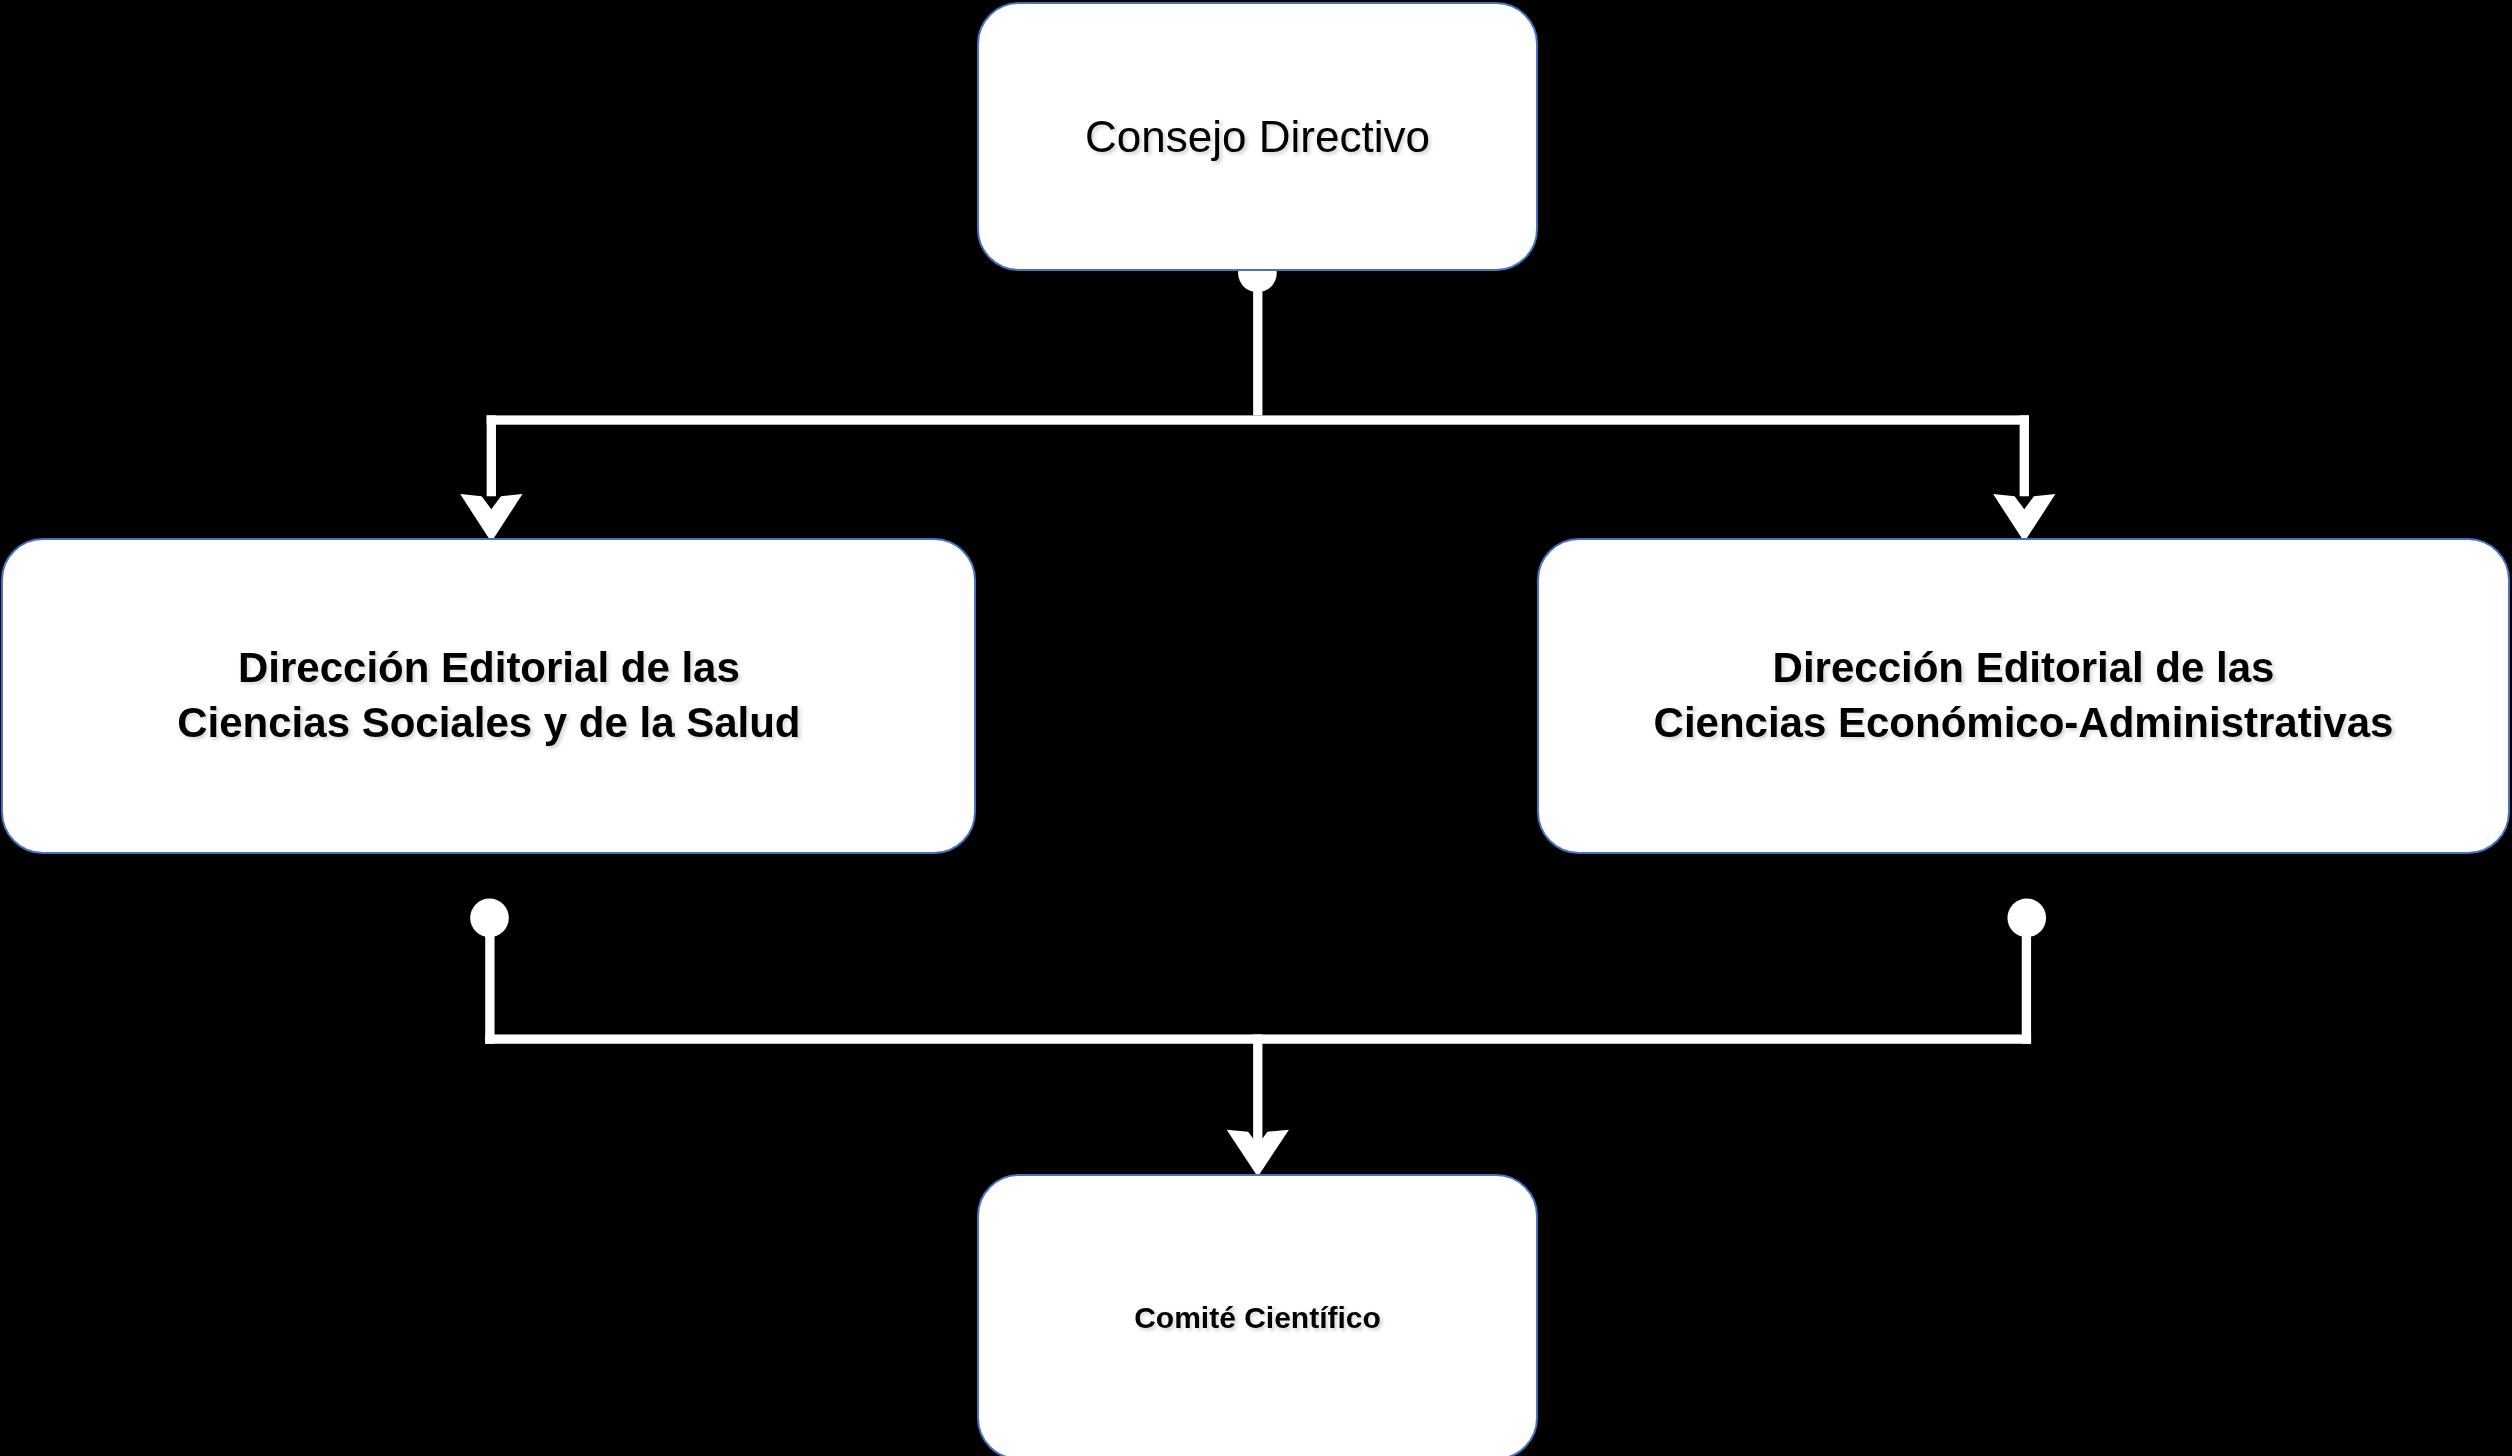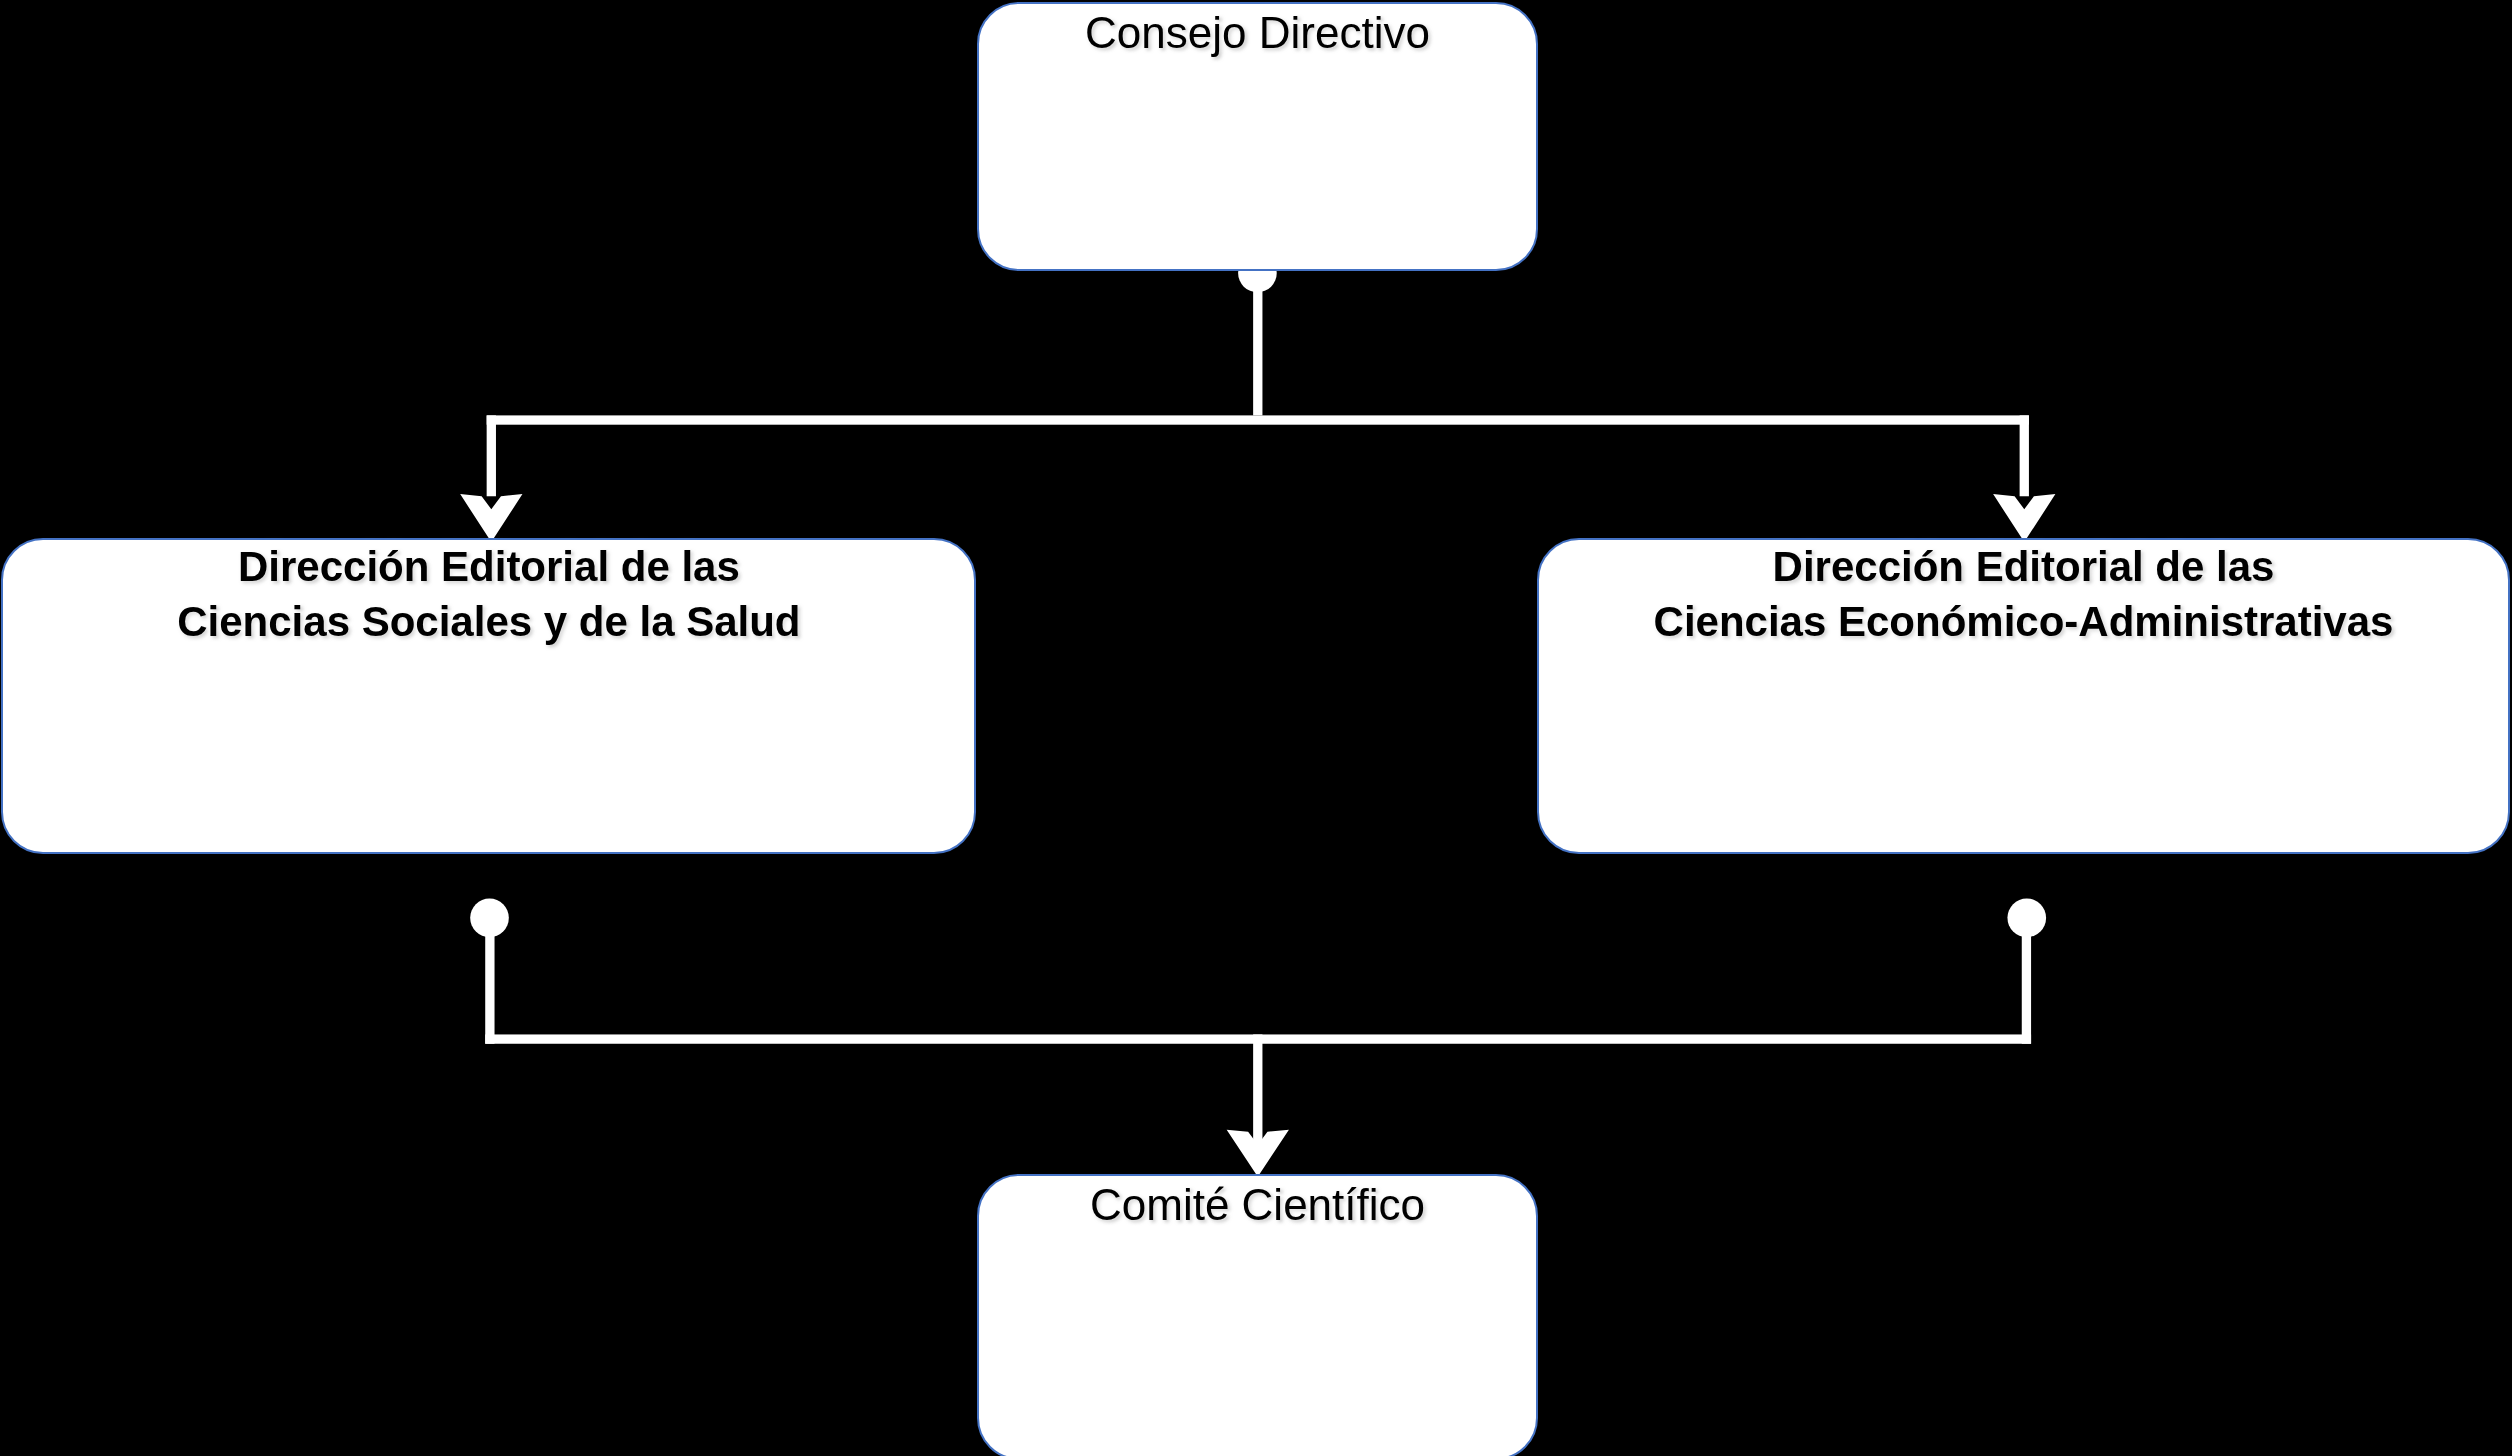--- a/index.html
+++ b/index.html
@@ -31,20 +31,21 @@
   }
 
   
   .node {
     position: absolute;
     box-sizing: border-box;
     background: #FFFFFF;
     border: 2.1px solid #4472C4;
     border-radius: 42px;
     display: flex;
+    align-items: center;
     justify-content: center;
     text-align: center;
     z-index: 5;
   }
 
   .node-label {
     color: #000000;
     line-height: 1.30;
     padding: 0 24px;
     white-space: pre-line;
@@ -91,22 +92,22 @@
   }
 
   
   #node-comite-cientifico {
     left: 977px;
     top: 1174px;
     width: 561px;
     height: 286px;
   }
   #node-comite-cientifico .node-label {
-    font-size: 44px;
-    font-weight: 400;
+    font-size: 30px;
+    font-weight: 700;
   }
 </style>
 </head>
 <body>
 
 <div id="org-chart">
 
   <svg class="connector-layer" viewBox="0 0 3510 2035" width="2512" height="1457" xmlns="http://www.w3.org/2000/svg">
 
     <g>

